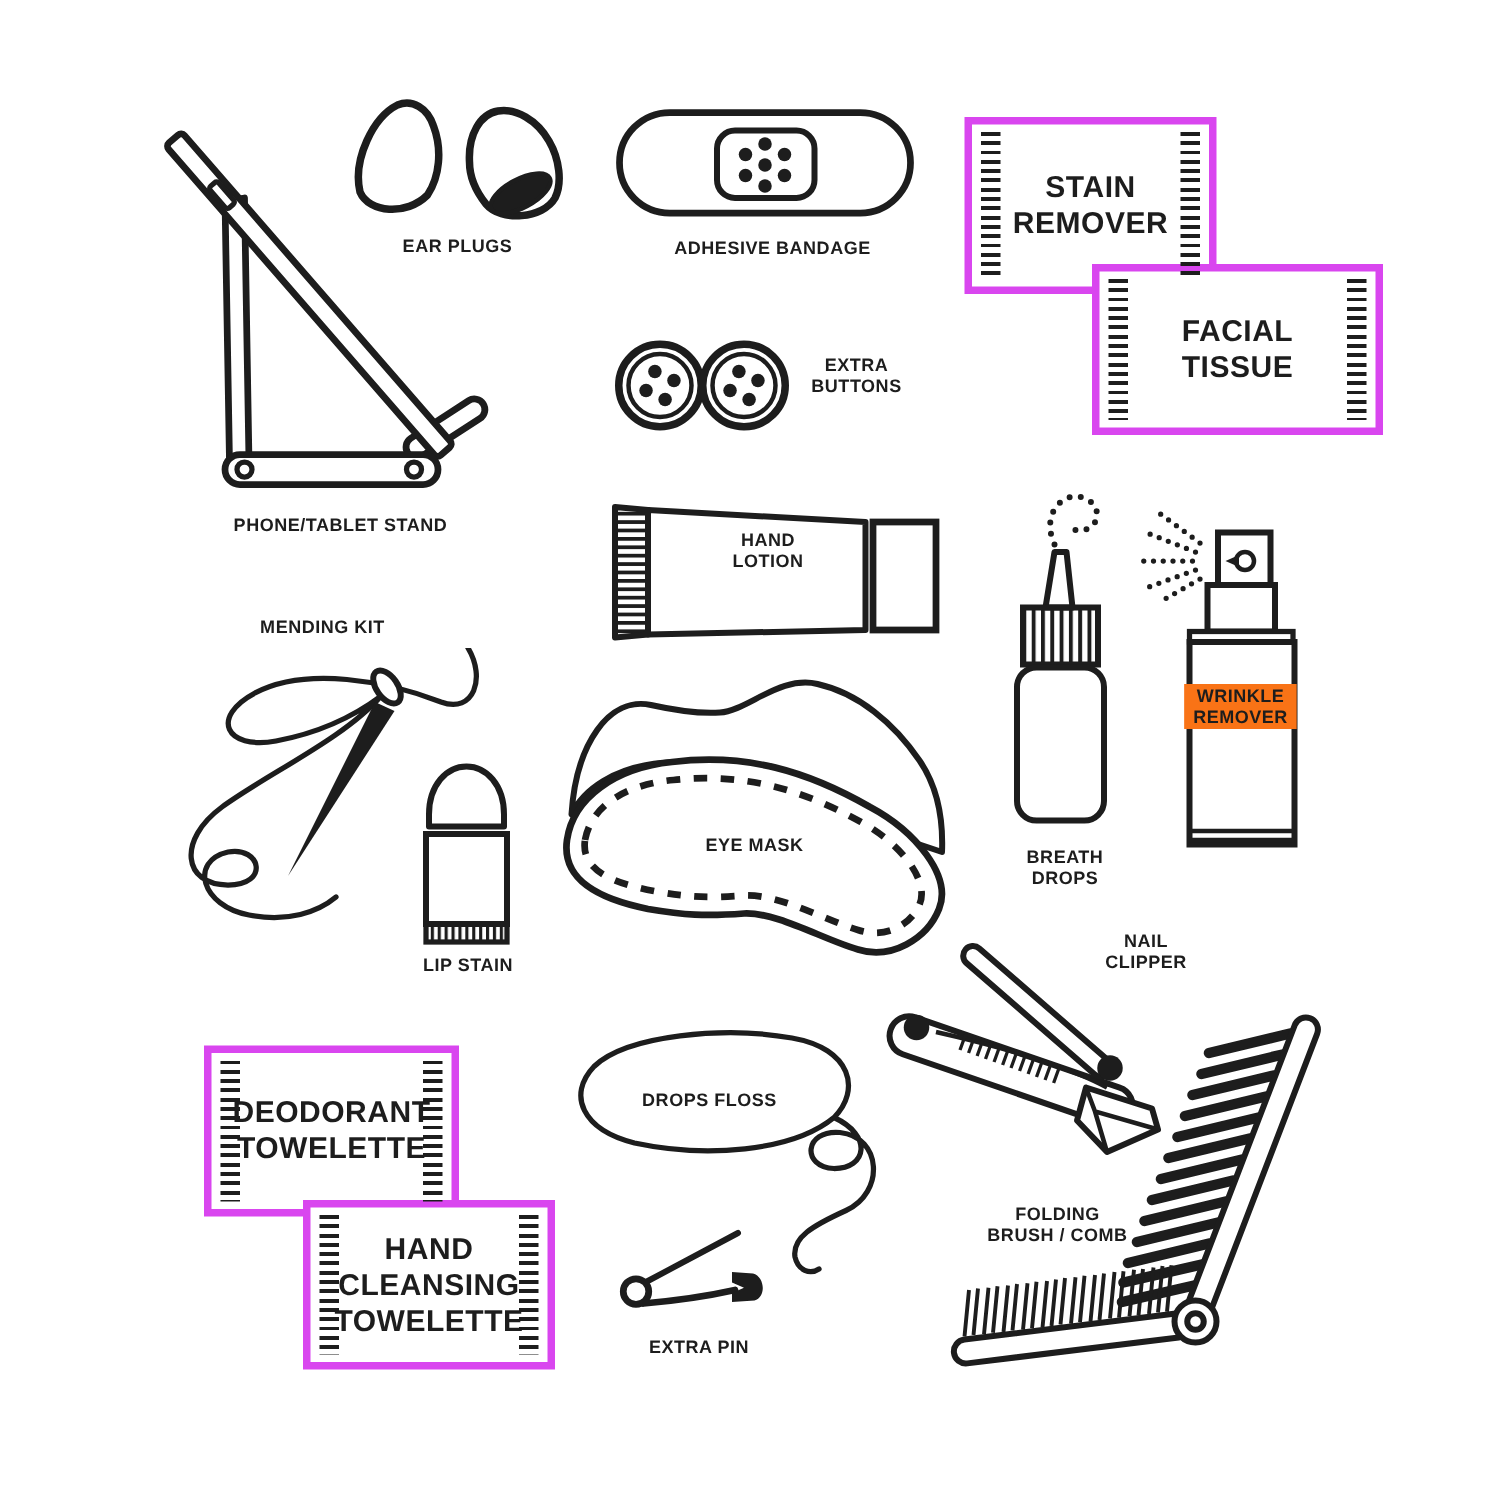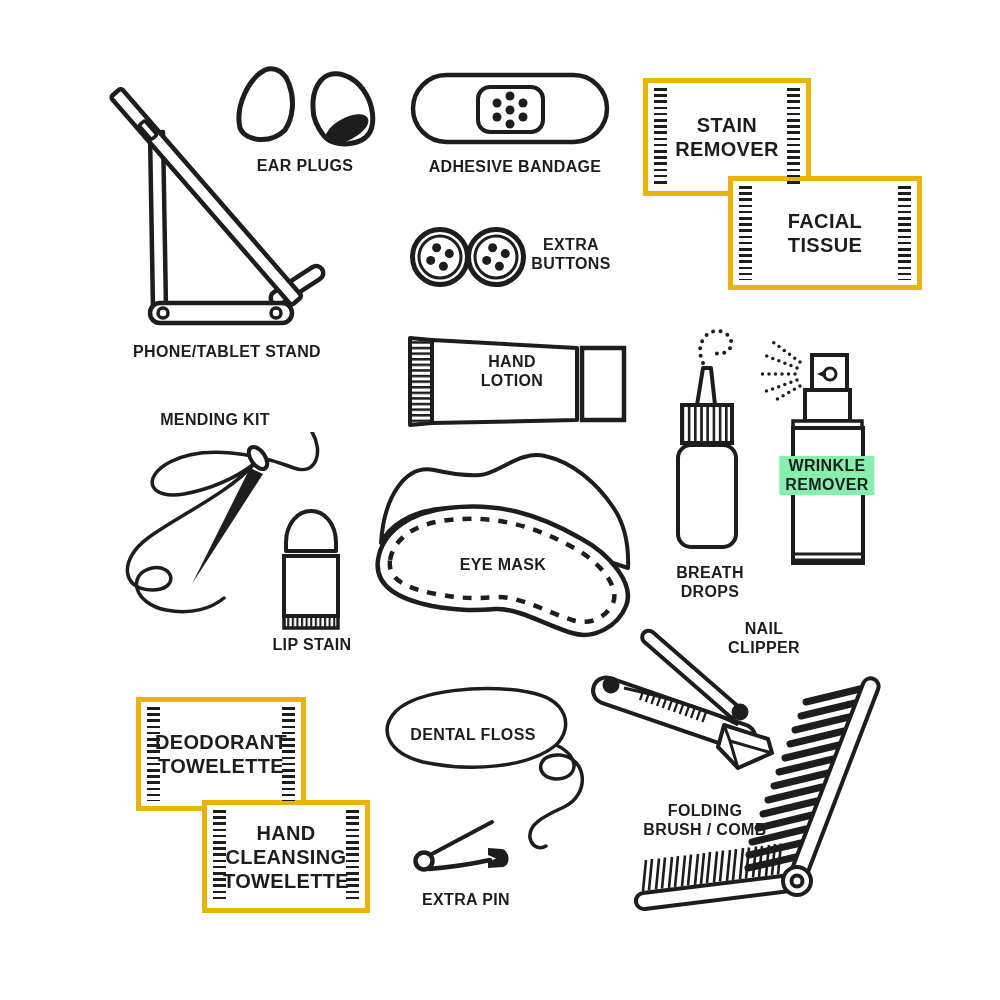--- a/index.html
+++ b/index.html
@@ -1,22 +1,22 @@
 <!DOCTYPE html>
 <html><head>
 <meta charset="utf-8">
 <style>
   html,body{margin:0;padding:0;background:#fff;}
   .canvas{position:relative;width:1000px;height:1000px;background:#fff;overflow:hidden;
           font-family:"Liberation Sans",sans-serif;}
   .art{position:absolute;}
   .label{position:absolute;transform:translateX(-50%);text-align:center;white-space:pre-line;
-         font-weight:700;font-size:16px;line-height:1.17;letter-spacing:.35px;color:#1d1d1d;}
-  .label.bg{background:#86efac;padding:1px 6px;}
-  .packet{position:absolute;box-sizing:border-box;background:#fff;border:5px solid #eab308;
+         font-weight:700;font-size:12px;line-height:1.17;letter-spacing:.35px;color:#1d1d1d;}
+  .label.bg{background:#f97316;padding:1px 6px;}
+  .packet{position:absolute;box-sizing:border-box;background:#fff;border:5px solid #d946ef;
           display:flex;align-items:center;justify-content:center;text-align:center;}
   .packet .txt{font-weight:700;font-size:20px;line-height:1.2;letter-spacing:.35px;
                color:#1d1d1d;white-space:pre-line;position:relative;z-index:2;}
   .crimp{position:absolute;top:5px;bottom:5px;width:13px;z-index:1;
          background:repeating-linear-gradient(to bottom,#1d1d1d 0 2.6px,transparent 2.6px 6.2px);}
   .crimp.l{left:6px}.crimp.r{right:6px}
 </style>
 </head>
 <body>
 
@@ -202,21 +202,21 @@
     <div class="txt">HAND
 CLEANSING
 TOWELETTE</div>
   </div>
 
   <svg class="art" style="left:378px;top:683px" width="230" height="175" viewBox="0 0 230 175">
     <path d="M 178,62 C 196,44 190,16 150,9 C 105,1 40,7 18,28 C 0,47 10,70 45,79 C 92,89 150,85 178,62
              C 204,74 200,96 178,96 C 156,95 158,70 182,72 C 210,75 212,112 186,124
              C 164,134 150,142 152,155 C 154,164 162,167 168,163" fill="none" stroke="#1d1d1d" stroke-width="3.5" stroke-linecap="round"></path>
   </svg>
-  <div class="label" style="left:473px;top:726px">DENTAL FLOSS</div>
+  <div class="label" style="left:473px;top:726px">DROPS FLOSS</div>
 
   <svg class="art" style="left:402px;top:806px" width="125" height="72" viewBox="0 0 125 72">
     <path d="M 28,49 L 90,16" stroke="#1d1d1d" stroke-width="4" fill="none" stroke-linecap="round"></path>
     <path d="M 27,63 C 50,61 70,58 88,54" stroke="#1d1d1d" stroke-width="4.5" fill="none" stroke-linecap="round"></path>
     <circle cx="22" cy="55" r="8.5" fill="#fff" stroke="#1d1d1d" stroke-width="4.5"></circle>
     <path d="M 86,42 L 100,43 C 108,45 109,59 101,61 L 86,62 L 86,56 L 94,52.5 L 86,49 Z" fill="#1d1d1d"></path>
   </svg>
   <div class="label" style="left:466px;top:891px">EXTRA PIN</div>
 
   <svg class="art" style="left:623px;top:668px" width="285" height="260" viewBox="0 0 285 260">

